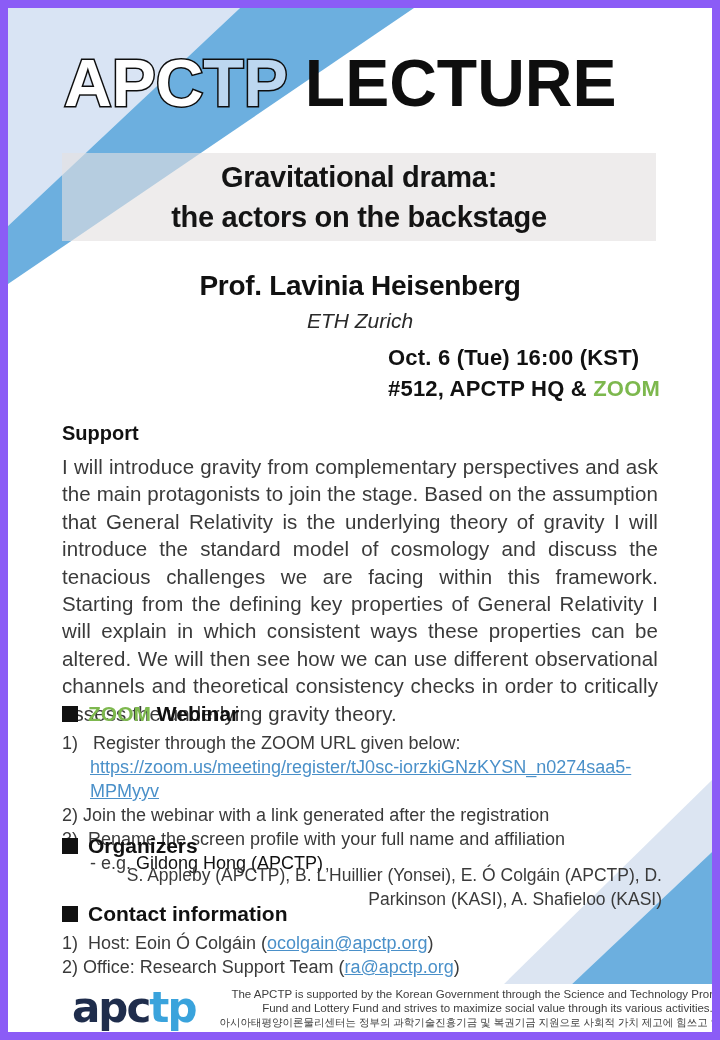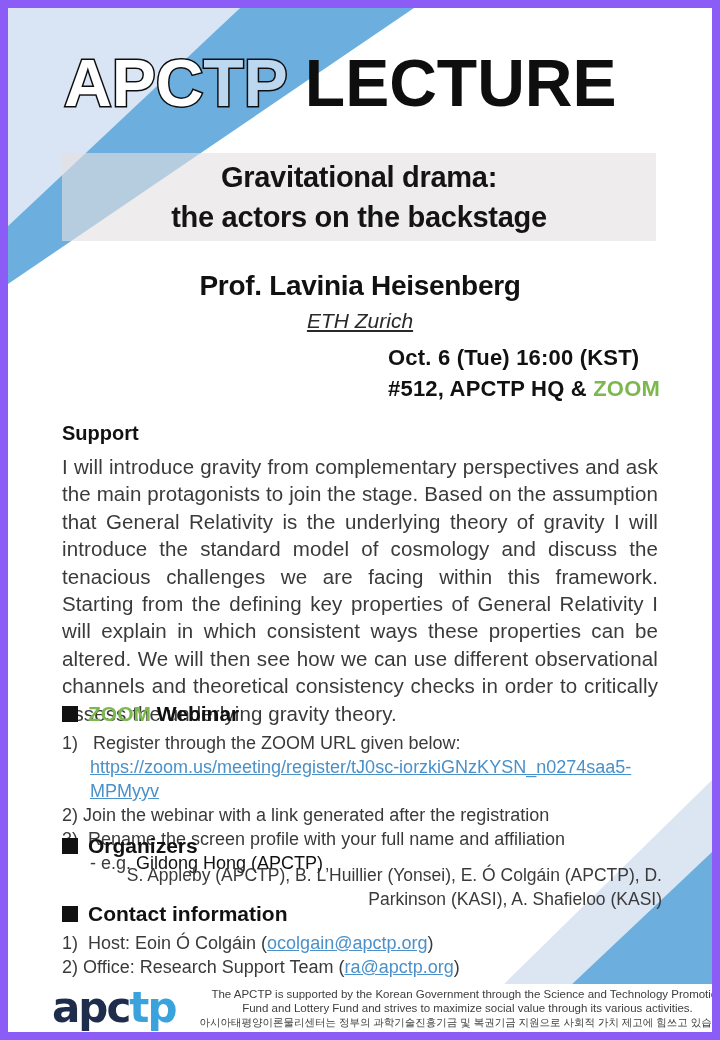--- a/index.html
+++ b/index.html
@@ -45,21 +45,21 @@
     display:flex;flex-direction:column;justify-content:center;
     text-align:center;
   }
   .title-box .line{
     font-size:29px;line-height:40px;font-weight:bold;color:#141414;
     letter-spacing:-0.3px;
   }
   
   .speaker{position:absolute;top:262px;left:0;width:100%;text-align:center;z-index:3;}
   .speaker .name{font-size:28px;font-weight:bold;color:#111;letter-spacing:-0.3px;text-align:center;}
-  .speaker .affil{font-size:21px;font-style:italic;color:#2a2a2a;margin-top:7px;text-decoration:underline;}
+  .speaker .affil{font-size:21px;font-style:italic;color:#2a2a2a;margin-top:7px;}
   
   .datebox{position:absolute;top:334px;right:52px;text-align:left;z-index:3;}
   .datebox .row{font-size:22px;line-height:31px;font-weight:bold;color:#111;letter-spacing:0.2px;}
   .zoom-green{color:#7db84e;}
   
   .abstract{position:absolute;top:414px;left:54px;width:596px;z-index:3;}
   .abstract h3{margin:0 0 8px 0;font-size:20px;color:#111;}
   .abstract p{
     margin:0;font-size:20.5px;line-height:27.4px;color:#3a3a3a;
     text-align:justify;letter-spacing:0.1px;
@@ -75,21 +75,21 @@
   .bold-dark{font-weight:normal;color:#111;}
   .organizers{position:absolute;top:826px;left:54px;width:600px;z-index:3;}
   .organizers p{margin:5px 0 0 0;font-size:17.5px;line-height:24px;color:#3a3a3a;text-align:right;}
   .contact{position:absolute;top:894px;left:54px;width:600px;z-index:3;}
   
   .footer{
     position:absolute;left:0;bottom:0;width:100%;height:48px;
     display:flex;align-items:center;z-index:3;background:#fff;
   }
   .logo{
-    margin-left:44px;font-size:42px;font-weight:bold;letter-spacing:-2px;
+    margin-left:64px;font-size:42px;font-weight:bold;letter-spacing:-2px;
     font-family:"DejaVu Sans", sans-serif;line-height:42px;flex:0 0 auto;
   }
   .logo .dark{color:#1f2d4c;}
   .logo .blue{color:#3aa3dc;}
   .footer-text{
     flex:1;text-align:center;color:#3d3d3d;
     font-size:11.5px;line-height:14px;letter-spacing:0px;
     padding:0 14px 0 24px;white-space:nowrap;
   }
   .footer-text .kr{font-size:10.5px;}

